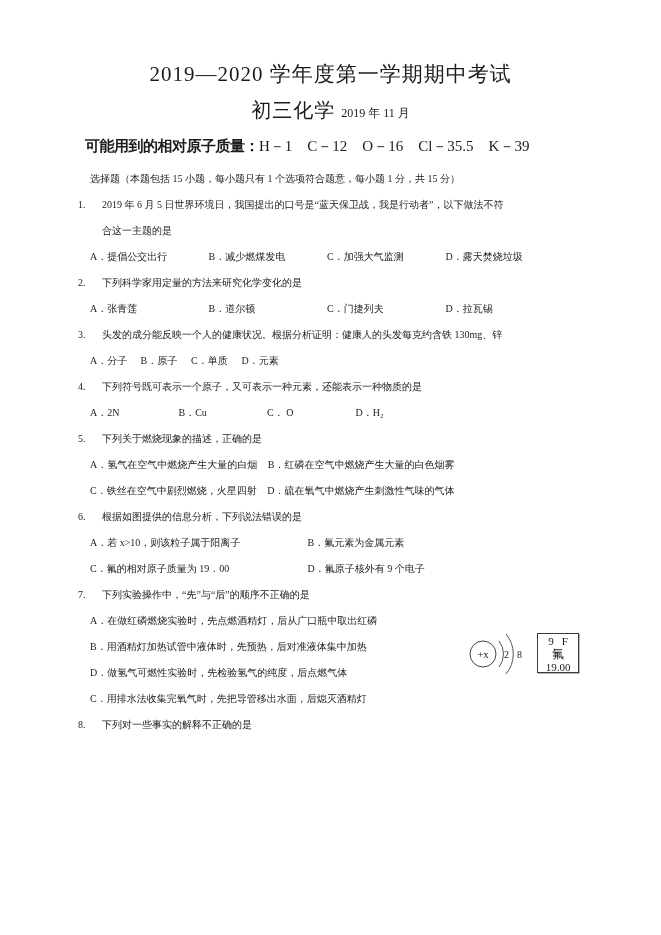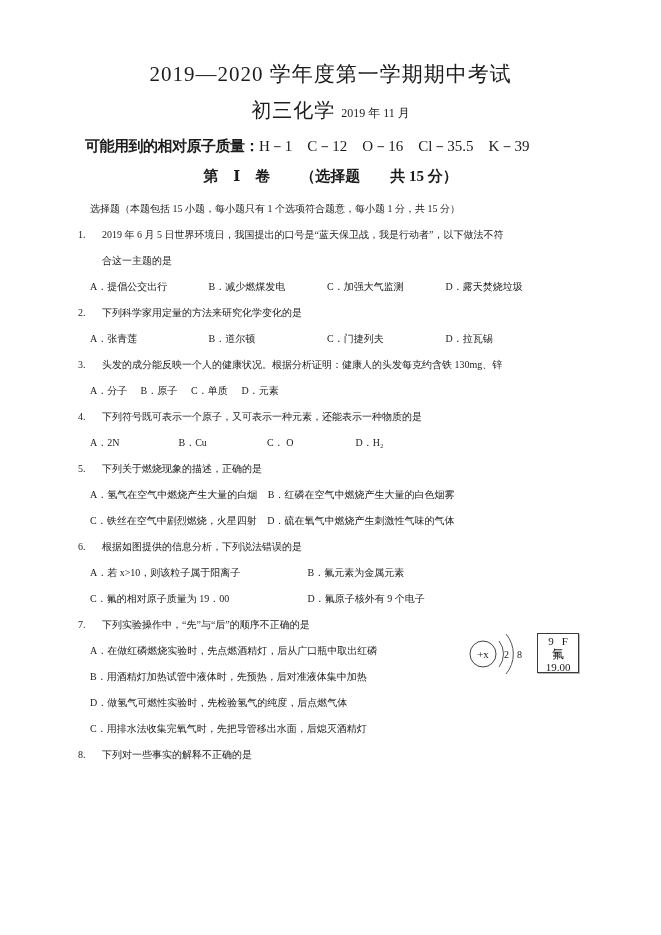--- a/index.html
+++ b/index.html
@@ -86,21 +86,20 @@
 
 <div class="page">
 
   <div class="title">2019—2020 学年度第一学期期中考试</div>
   <div class="subtitle">
     <span class="subject">初三化学</span><span class="date">2019 年 11 月</span>
   </div>
   <div class="atomic-line">
     <span class="lbl">可能用到的相对原子质量：</span><span>H－1　C－12　O－16　Cl－35.5　K－39</span>
   </div>
-  <div class="section-heading">第　Ⅰ　卷　　（选择题　　共 15 分）</div>
 
   <div class="body">
 
     <div class="instructions">选择题（本题包括 15 小题，每小题只有 1 个选项符合题意，每小题 1 分，共 15 分）</div>
 
     <div>
       <div class="stem">
         <span class="qnum">1.</span>
         <span class="stem-text">2019 年 6 月 5 日世界环境日，我国提出的口号是“蓝天保卫战，我是行动者”，以下做法不符</span>
       </div>

